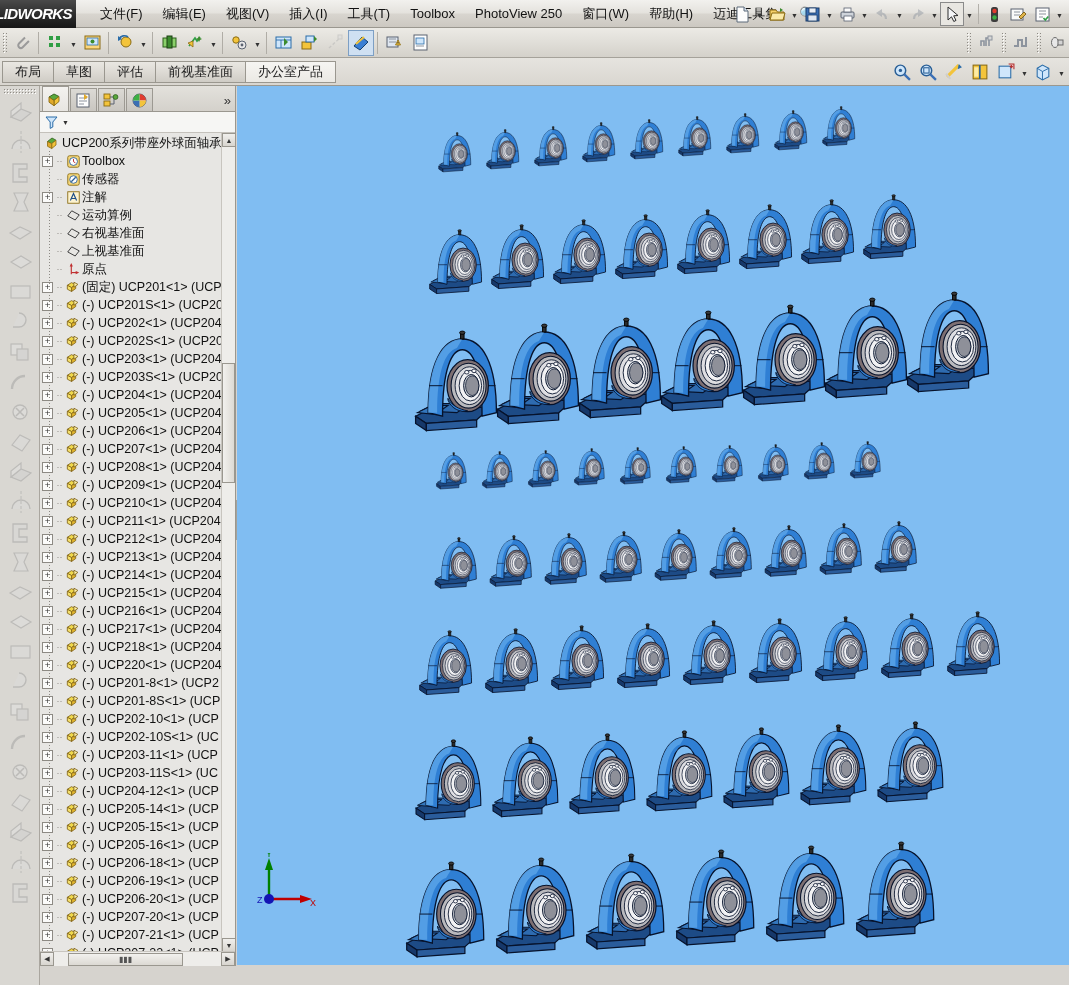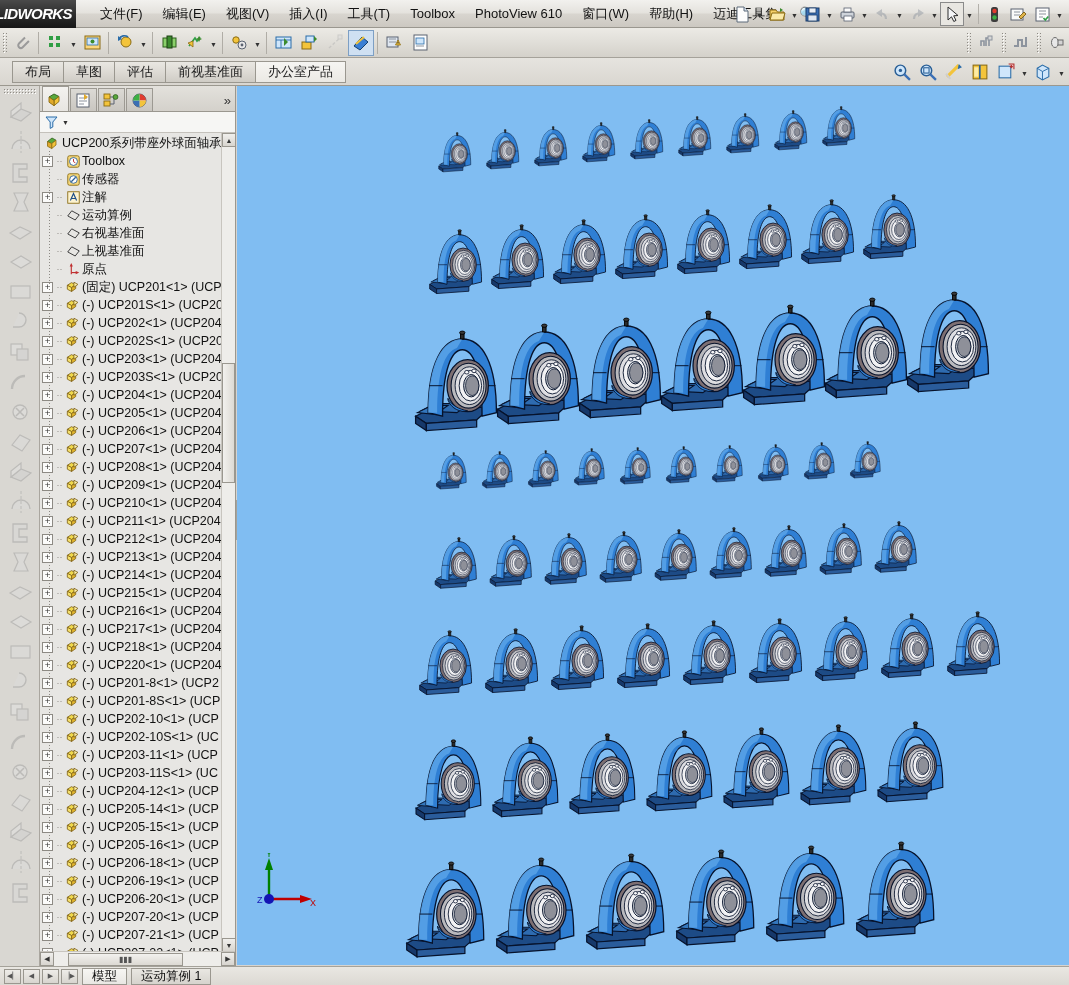--- a/index.html
+++ b/index.html
@@ -68,21 +68,21 @@
                                radial-gradient(#8e8b85 35%, transparent 36%);
              background-size: 3px 3px, 3px 3px;
              background-position: 1px 1px, 0px 0px; }
 
   
   #tabrow {
     position:absolute; left:0; top:58px; width:1069px; height:28px;
     background: linear-gradient(180deg,#e6e4df 0%,#d9d6d0 100%);
     border-bottom:1px solid #9b988f;
   }
-  #tabs { position:absolute; left:12px; top:3px; display:flex; }
+  #tabs { position:absolute; left:2px; top:3px; display:flex; }
   .cmdtab {
     height:22px; padding:0 12px; display:flex; align-items:center;
     font-size:13px; color:#1a1a1a;
     background: linear-gradient(180deg,#e9e7e2 0%,#dcd9d3 55%,#cfccc5 100%);
     border:1px solid #9a978f; border-right:none; white-space:nowrap;
   }
   .cmdtab:last-child { border-right:1px solid #9a978f; }
   .cmdtab.active { background: linear-gradient(180deg,#f6f5f2 0%,#ebe9e4 100%); }
   #viewtools { position:absolute; right:2px; top:1px; display:flex; align-items:center; height:26px; }
 
@@ -204,21 +204,21 @@
 
   <div id="menubar">
     <div id="logo">LIDWORKS</div>
     <div id="menu-items">
         <div class="menu-item">文件(F)</div>
         <div class="menu-item">编辑(E)</div>
         <div class="menu-item">视图(V)</div>
         <div class="menu-item">插入(I)</div>
         <div class="menu-item">工具(T)</div>
         <div class="menu-item">Toolbox</div>
-        <div class="menu-item">PhotoView 610</div>
+        <div class="menu-item">PhotoView 250</div>
         <div class="menu-item">窗口(W)</div>
         <div class="menu-item">帮助(H)</div>
         <div class="menu-item">迈迪工具集</div>
       </div>
     <span id="menu-search-icon">🔍</span>
     <div id="qat">
         <div class="qat-btn">
           <svg width="17" height="17" viewBox="0 0 17 17">
             <path d="M3 1h7l4 4v11H3z" fill="#fdfdfd" stroke="#5d6b7a" stroke-width="1"></path>
             <path d="M10 1v4h4" fill="#dde7f2" stroke="#5d6b7a" stroke-width="1"></path>
@@ -2934,26 +2934,14 @@
         <text x="11" y="4" font-size="9" fill="#008000" font-family="Liberation Sans, sans-serif">Y</text>
         <line x1="14" y1="46" x2="48" y2="46" stroke="#c00000" stroke-width="2.4"></line>
         <polygon points="57,46 45,42 45,50" fill="#c00000"></polygon>
         <text x="55" y="53" font-size="9" fill="#c00000" font-family="Liberation Sans, sans-serif">X</text>
         <circle cx="14" cy="46" r="5" fill="#1414b4"></circle>
         <text x="2" y="50" font-size="9" fill="#1414b4" font-family="Liberation Sans, sans-serif">Z</text>
       </svg>
     </div>
   </div>
 
-  <div id="bottombar">
-    <div id="bnav" style="display:flex;margin-left:2px;">
-        <div class="navbtn">◀▏</div>
-        <div class="navbtn">◀</div>
-        <div class="navbtn">▶</div>
-        <div class="navbtn">▕▶</div>
-      </div>
-    <div id="btabs" style="display:flex;">
-        <div class="btab active">模型</div>
-        <div class="btab">运动算例 1</div>
-      </div>
-  </div>
 
 </div>
 
 </body></html>

